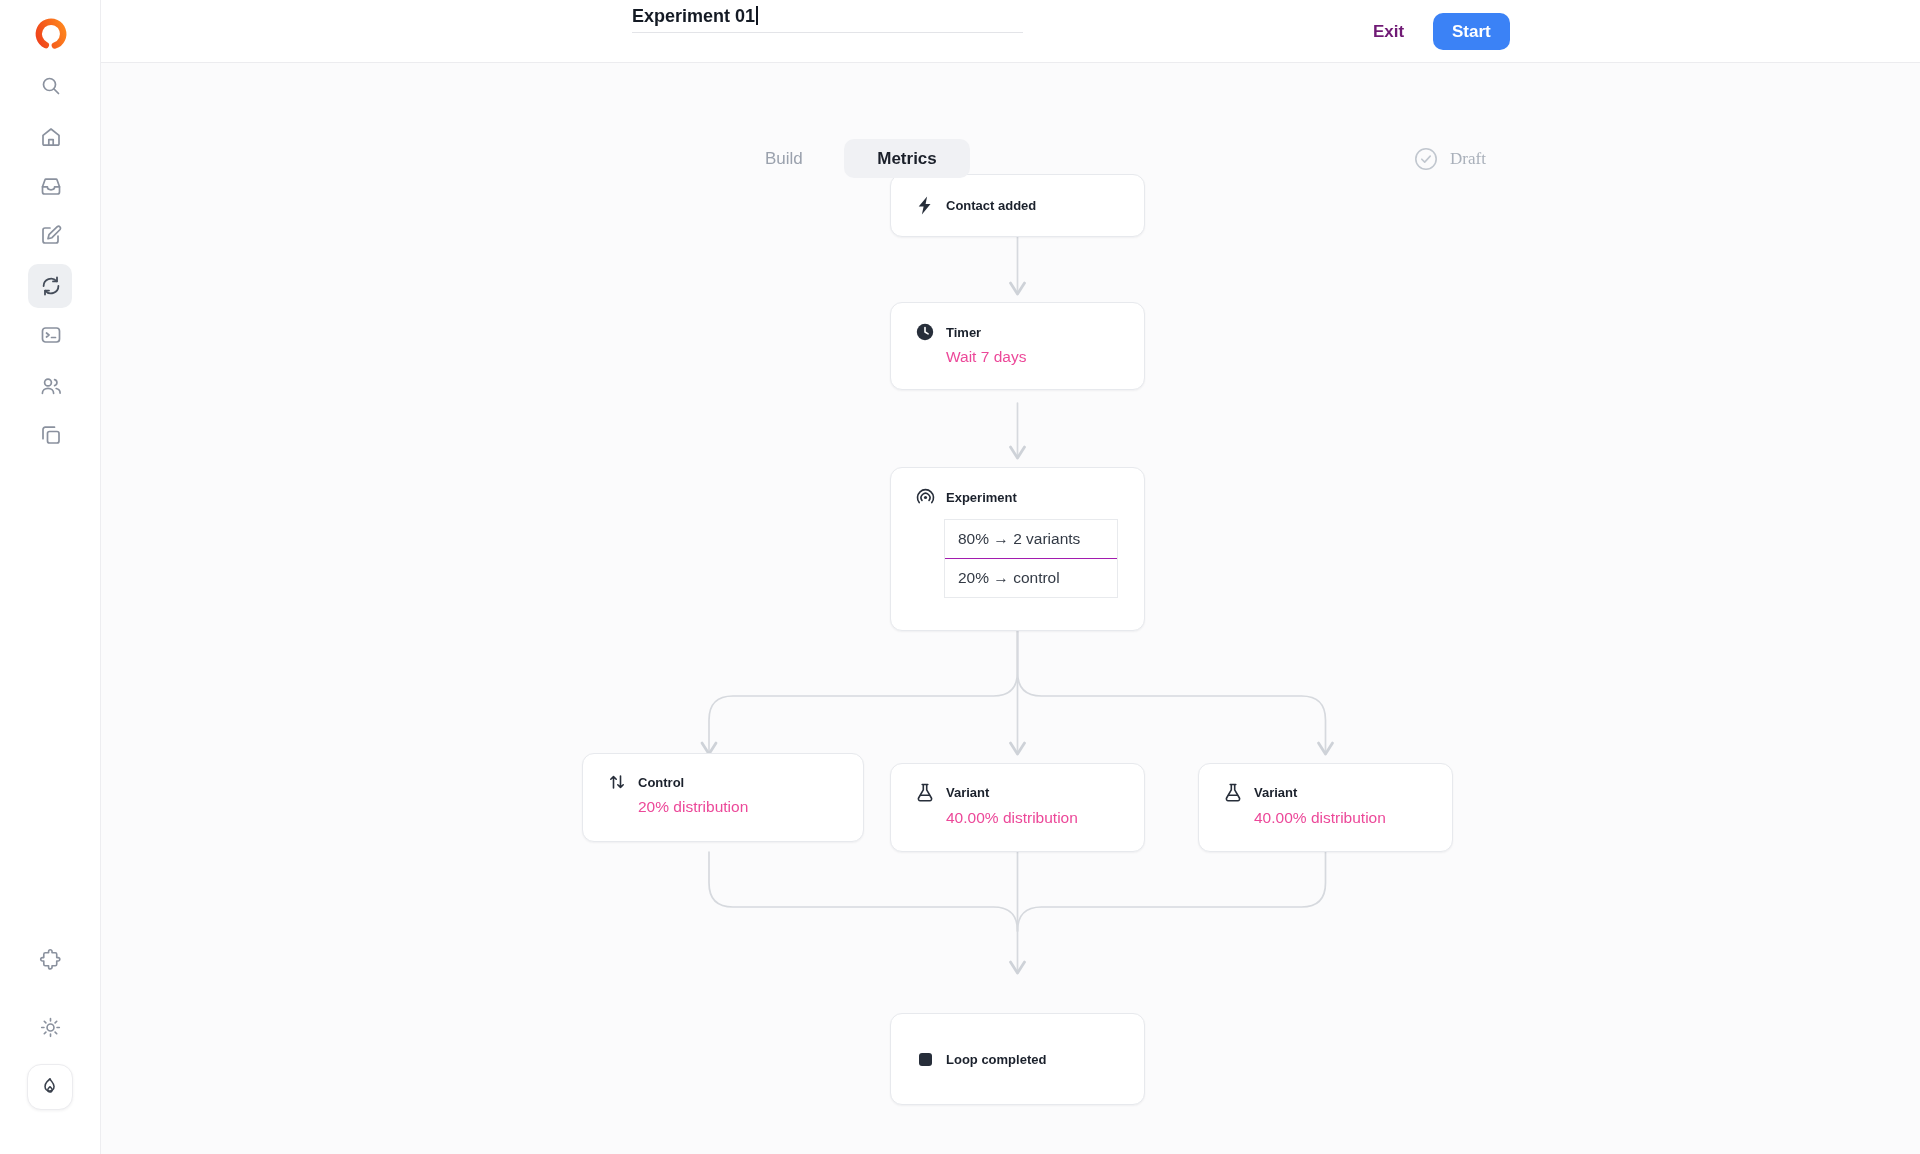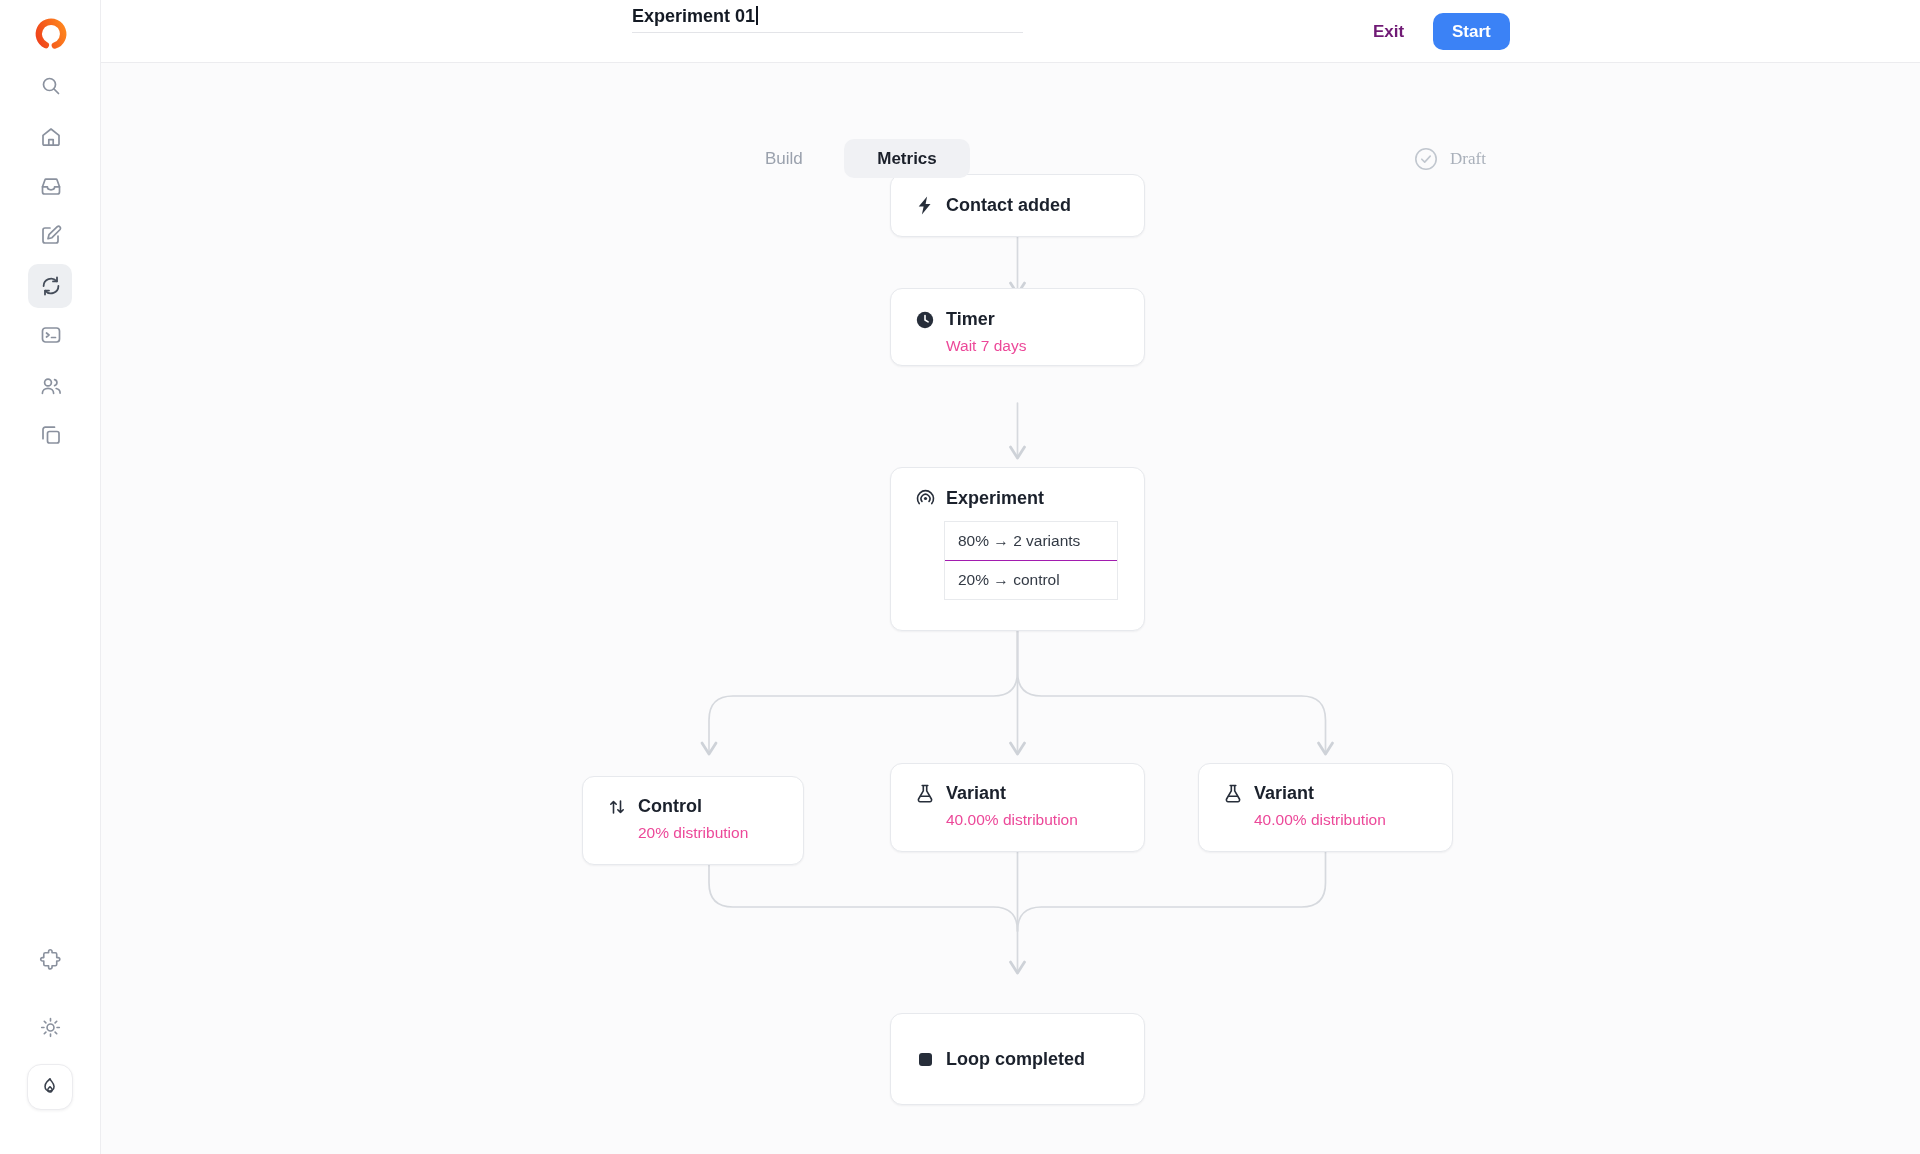--- a/index.html
+++ b/index.html
@@ -52,21 +52,21 @@
     display:flex; align-items:center; gap:11px; color:#a9b0ba; font-size:17px;font-family:Liberation Serif, serif; }
 
   
   .canvas { position:absolute; left:101px; top:128px; width:1819px; height:1026px; }
   .edges { position:absolute; left:0; top:0; z-index:1; pointer-events:none; }
   .node { position:absolute; background:#fff; border:1px solid #e7e9ed; border-radius:12px;
     box-shadow:0 1px 2px rgba(20,24,33,.05); z-index:2; cursor:pointer; }
   .node-head { display:flex; align-items:center; gap:11px; }
   .node-icon { display:flex; align-items:center; justify-content:center; width:20px;
     color:#272e3a; flex:none; }
-  .node-title { font-size:18px; font-weight:700; color:#1b212c; white-space:nowrap; }
+  .node-title { font-size:13px; font-weight:700; color:#1b212c; white-space:nowrap; }
   .node-sub { font-size:15.5px; color:#ec4899; margin:7px 0 0 31px; white-space:nowrap; }
   .n-contact { display:flex; align-items:center; padding-left:24px; }
   .n-pad { padding:20px 24px; }
   .n-branch { padding:19px 24px; }
   .exp-box { margin:12px 0 0 29px; width:174px; border:1px solid #e8eaed;
     background:#fff; }
   .exp-row { padding:10px 13px; font-size:15.5px; color:#333a45; white-space:nowrap; }
   .exp-row + .exp-row { border-top:1px solid #a21caf; }
   .n-end { display:flex; align-items:center; padding-left:24px; }
 </style>
@@ -213,21 +213,21 @@
       <div class="node-head">
         <span class="node-icon">
           <svg width="17" height="19" viewBox="0 0 16 19">
               <path d="M9.6 0.5 1.2 10.6h4.9L4.4 18.5 13 8.1H8.1Z" fill="#272e3a"></path>
             </svg>
         </span>
         <span class="node-title">Contact added</span>
       </div>
     </div>
 
-    <div class="node n-pad" style="left:789px;top:160px;width:255px;height:78px">
+    <div class="node n-pad" style="left:789px;top:174px;width:255px;height:88px">
       <div class="node-head">
         <span class="node-icon">
           <svg width="18" height="18" viewBox="0 0 18 18">
             <circle cx="9" cy="9" r="8.2" fill="#272e3a"></circle>
             <path d="M9 4.6V9l3.1 1.9" fill="none" stroke="#fff" stroke-width="1.6" stroke-linecap="round" stroke-linejoin="round"></path>
           </svg>
         </span>
         <span class="node-title">Timer</span>
       </div>
       <div class="node-sub">Wait 7 days</div>
@@ -243,21 +243,21 @@
           </svg>
         </span>
         <span class="node-title">Experiment</span>
       </div>
       <div class="exp-box">
         <div class="exp-row">80% → 2 variants</div>
         <div class="exp-row">20% → control</div>
       </div>
     </div>
 
-    <div class="node n-branch" style="left:481px;top:648px;width:222px;height:89px">
+    <div class="node n-branch" style="left:481px;top:625px;width:282px;height:89px">
       <div class="node-head">
         <span class="node-icon">
           <svg width="18" height="18" viewBox="0 0 18 18" fill="none" stroke="#272e3a" stroke-width="1.6" stroke-linecap="round" stroke-linejoin="round">
             <path d="M5.5 15V3.5M5.5 3.5 2.8 6.2M5.5 3.5l2.7 2.7"></path>
             <path d="M12.5 3v11.5M12.5 14.5l-2.7-2.7M12.5 14.5l2.7-2.7"></path>
           </svg>
         </span>
         <span class="node-title">Control</span>
       </div>
       <div class="node-sub">20% distribution</div>

